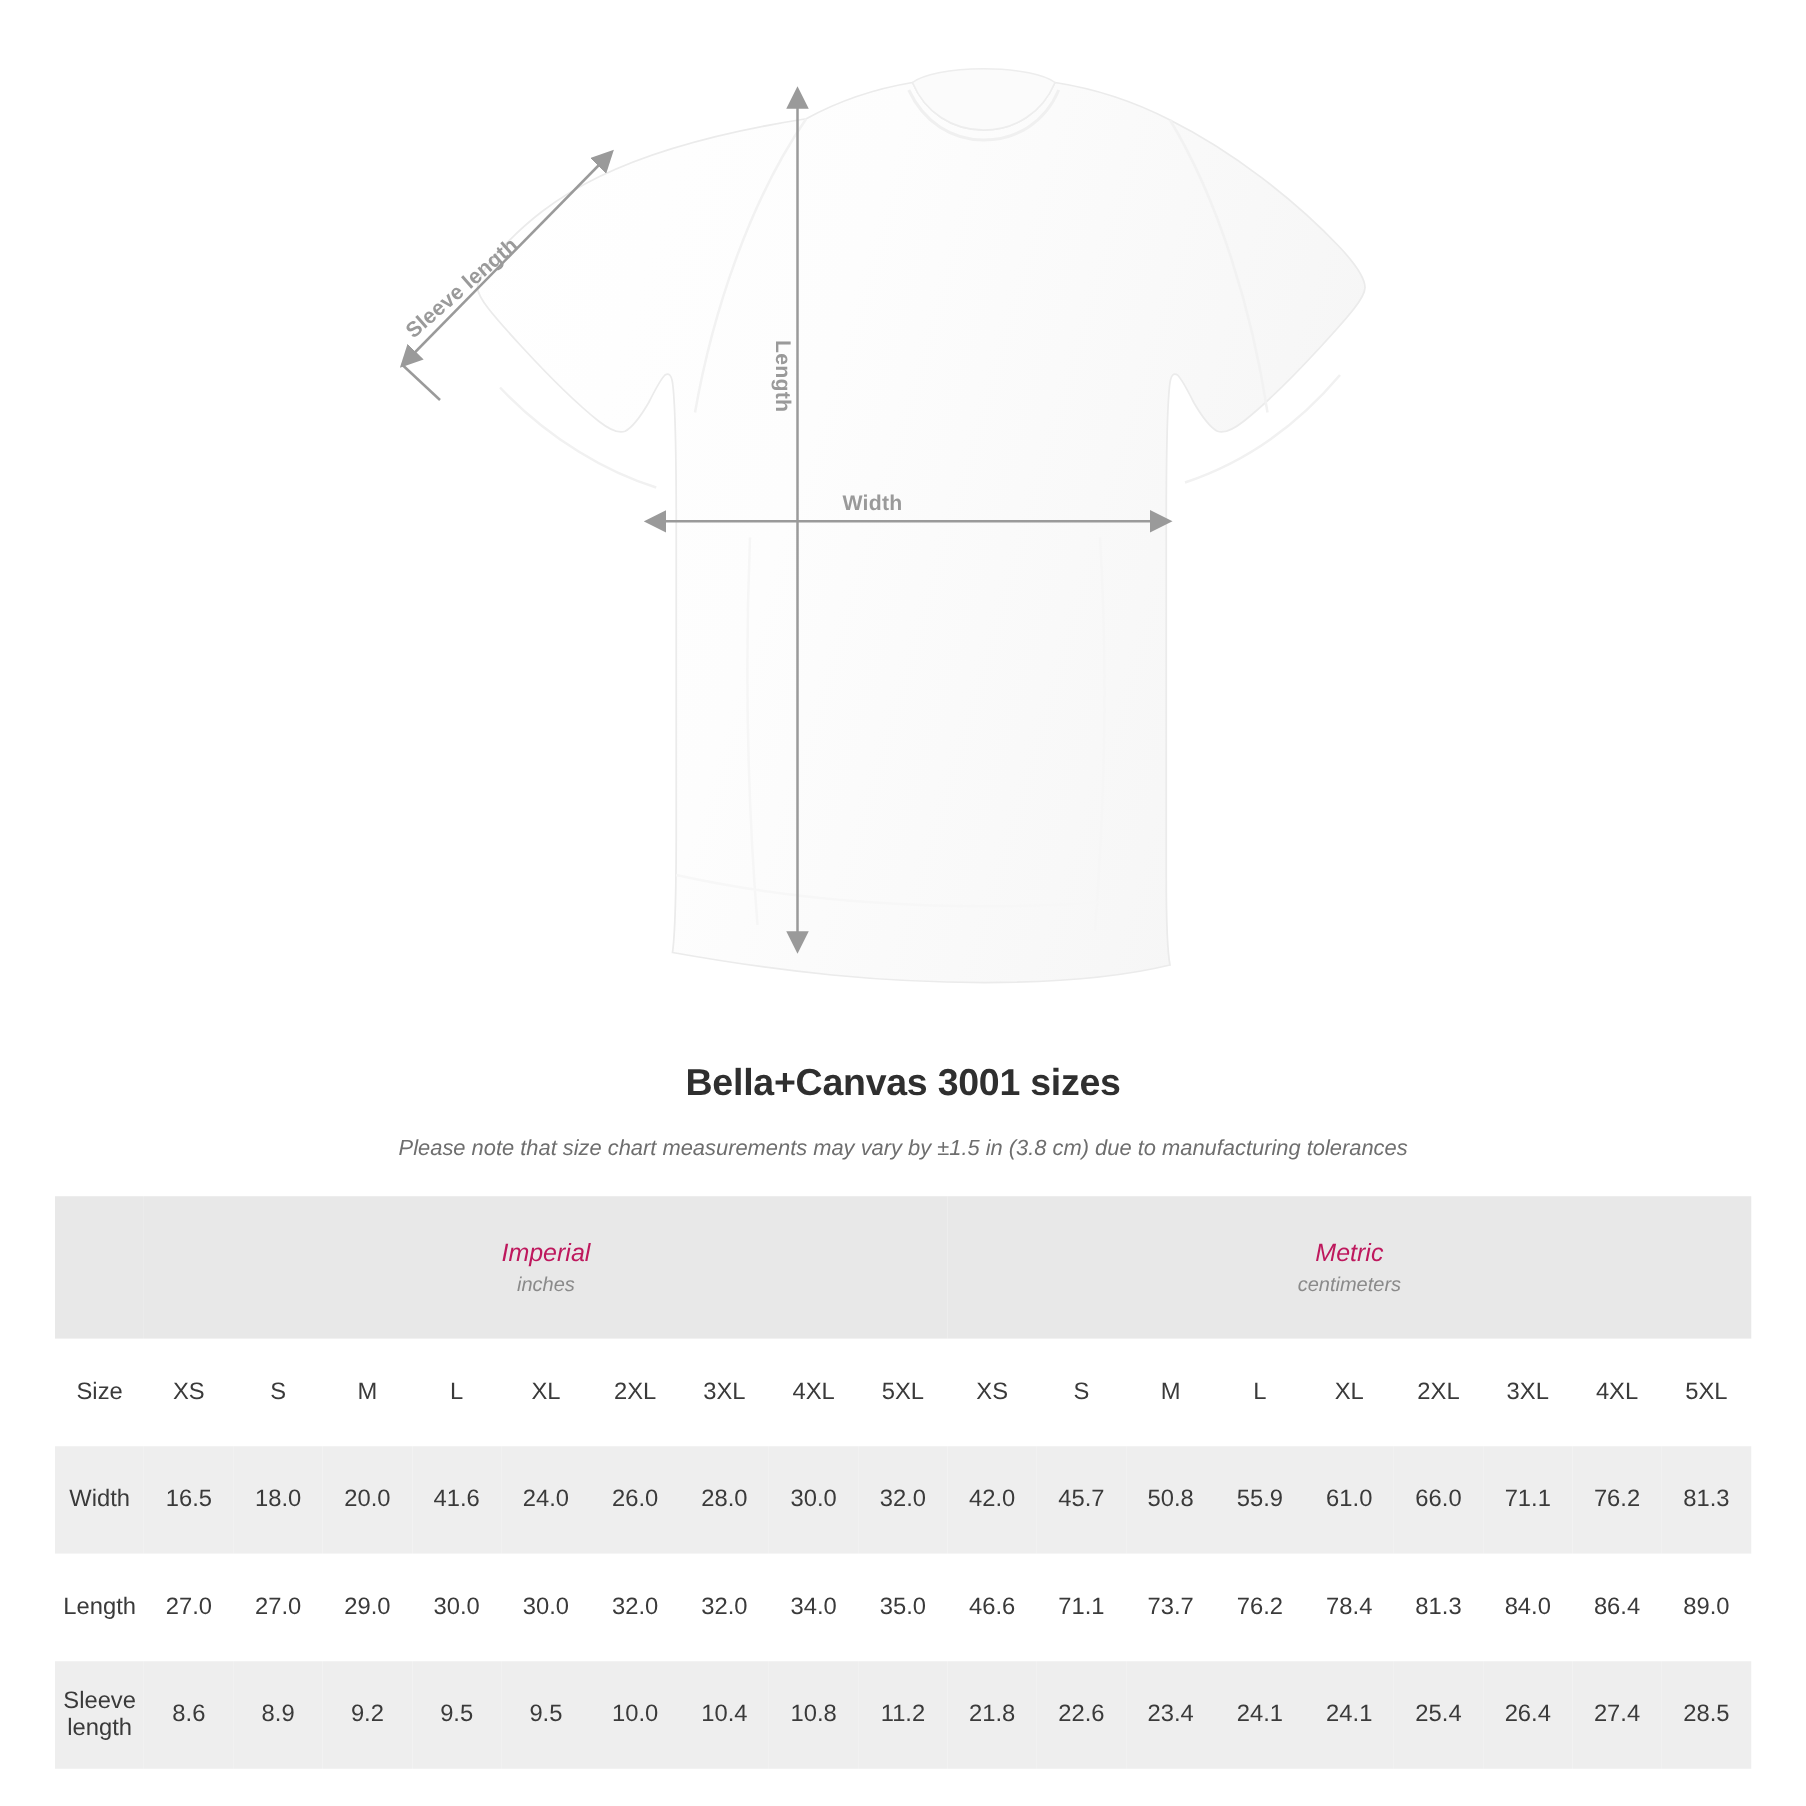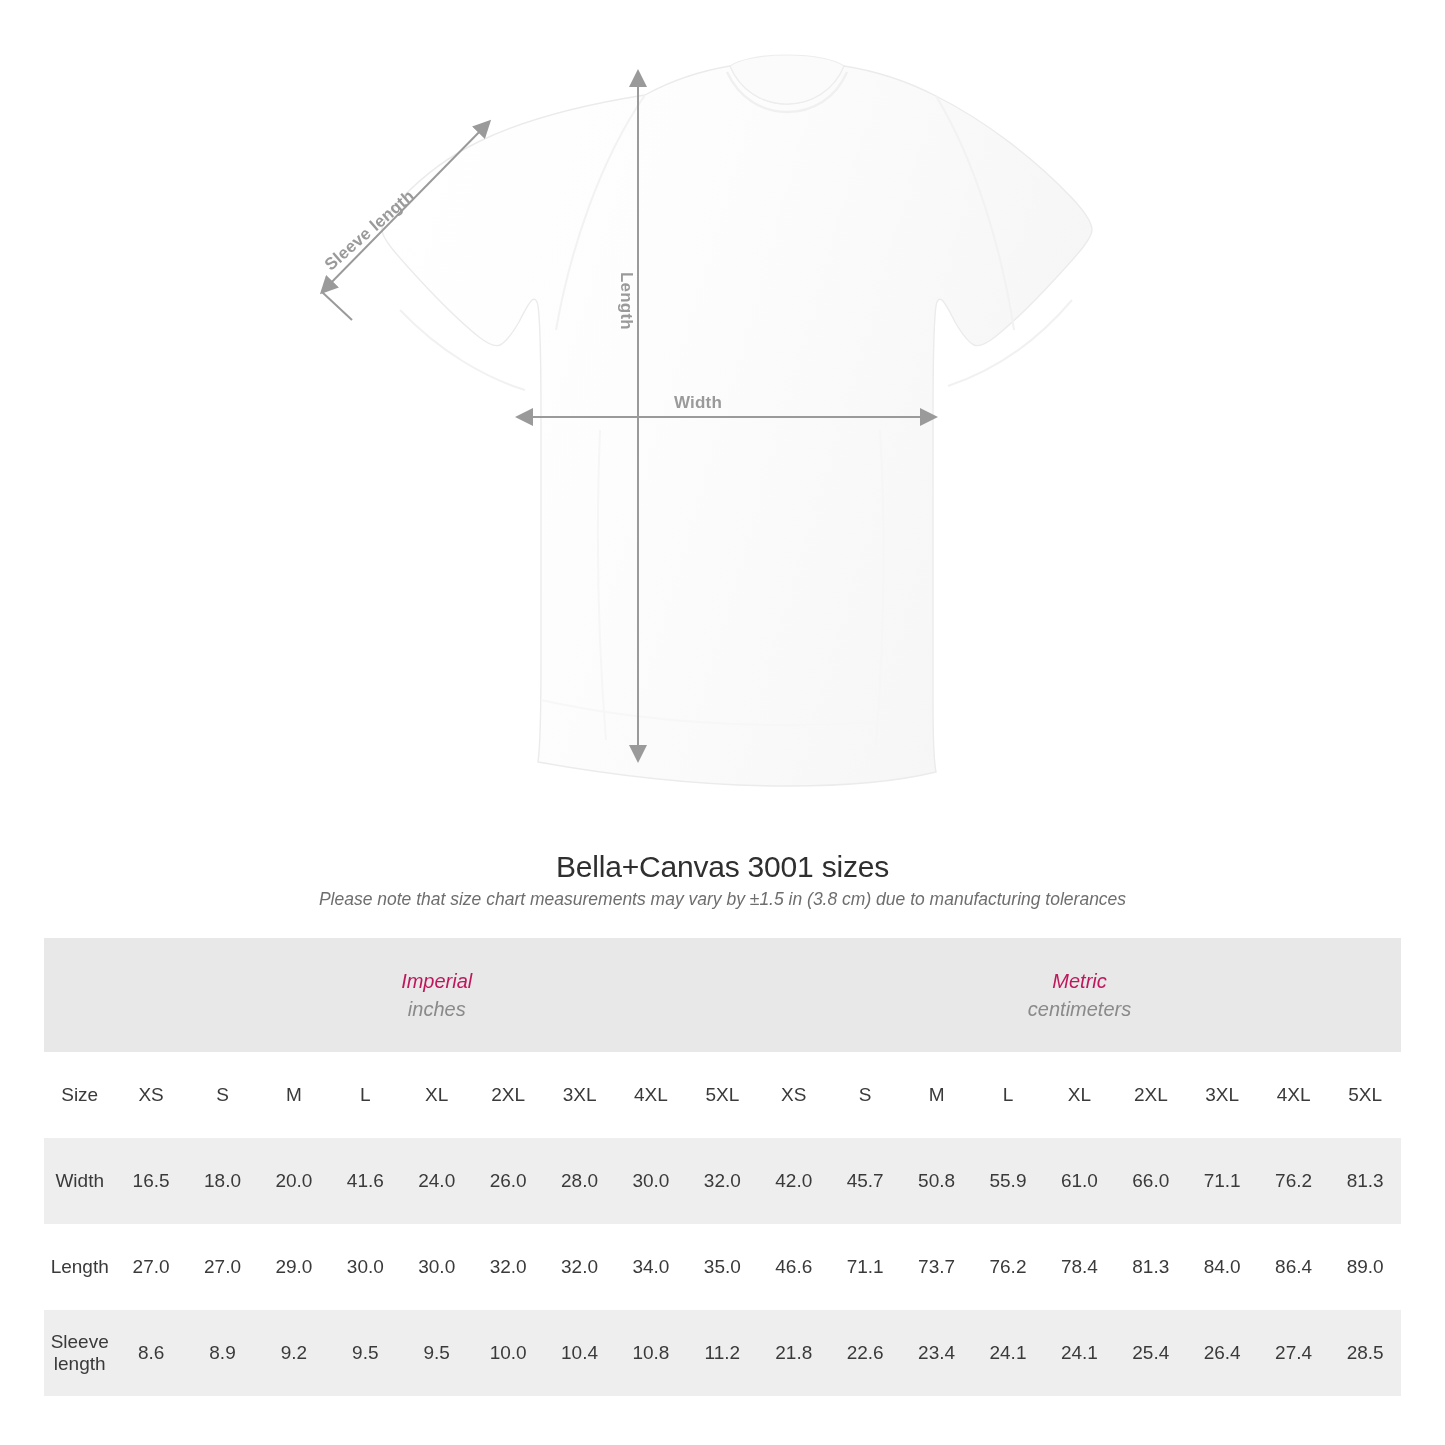--- a/index.html
+++ b/index.html
@@ -57,26 +57,26 @@
     transform: rotate(-41deg);
   }
 
   
   .title-block {
     text-align: center;
     margin-top: 20px;
   }
   .chart-title {
     font-size: 30px;
-    font-weight: normal;
+    font-weight: bold;
     color: #2f2f2f;
     letter-spacing: -0.2px;
   }
   .chart-note {
-    margin-top: 5px;
+    margin-top: 24px;
     font-size: 17.5px;
     font-style: italic;
     color: #6e6e6e;
   }
 
   
   .table-wrap {
     margin: 28px 44px 0 44px;
   }
   table.size-table {
@@ -96,21 +96,21 @@
     background: #e8e8e8;
   }
   .unit-name {
     font-size: 20px;
     font-style: italic;
     font-weight: normal;
     color: #be185d;
     line-height: 1.25;
   }
   .unit-sub {
-    font-size: 20px;
+    font-size: 16px;
     font-style: italic;
     color: #8a8a8a;
     margin-top: 4px;
   }
   
   .head-row td {
     height: 84px;
     background: #ffffff;
     font-size: 19px;
     font-weight: bold;

